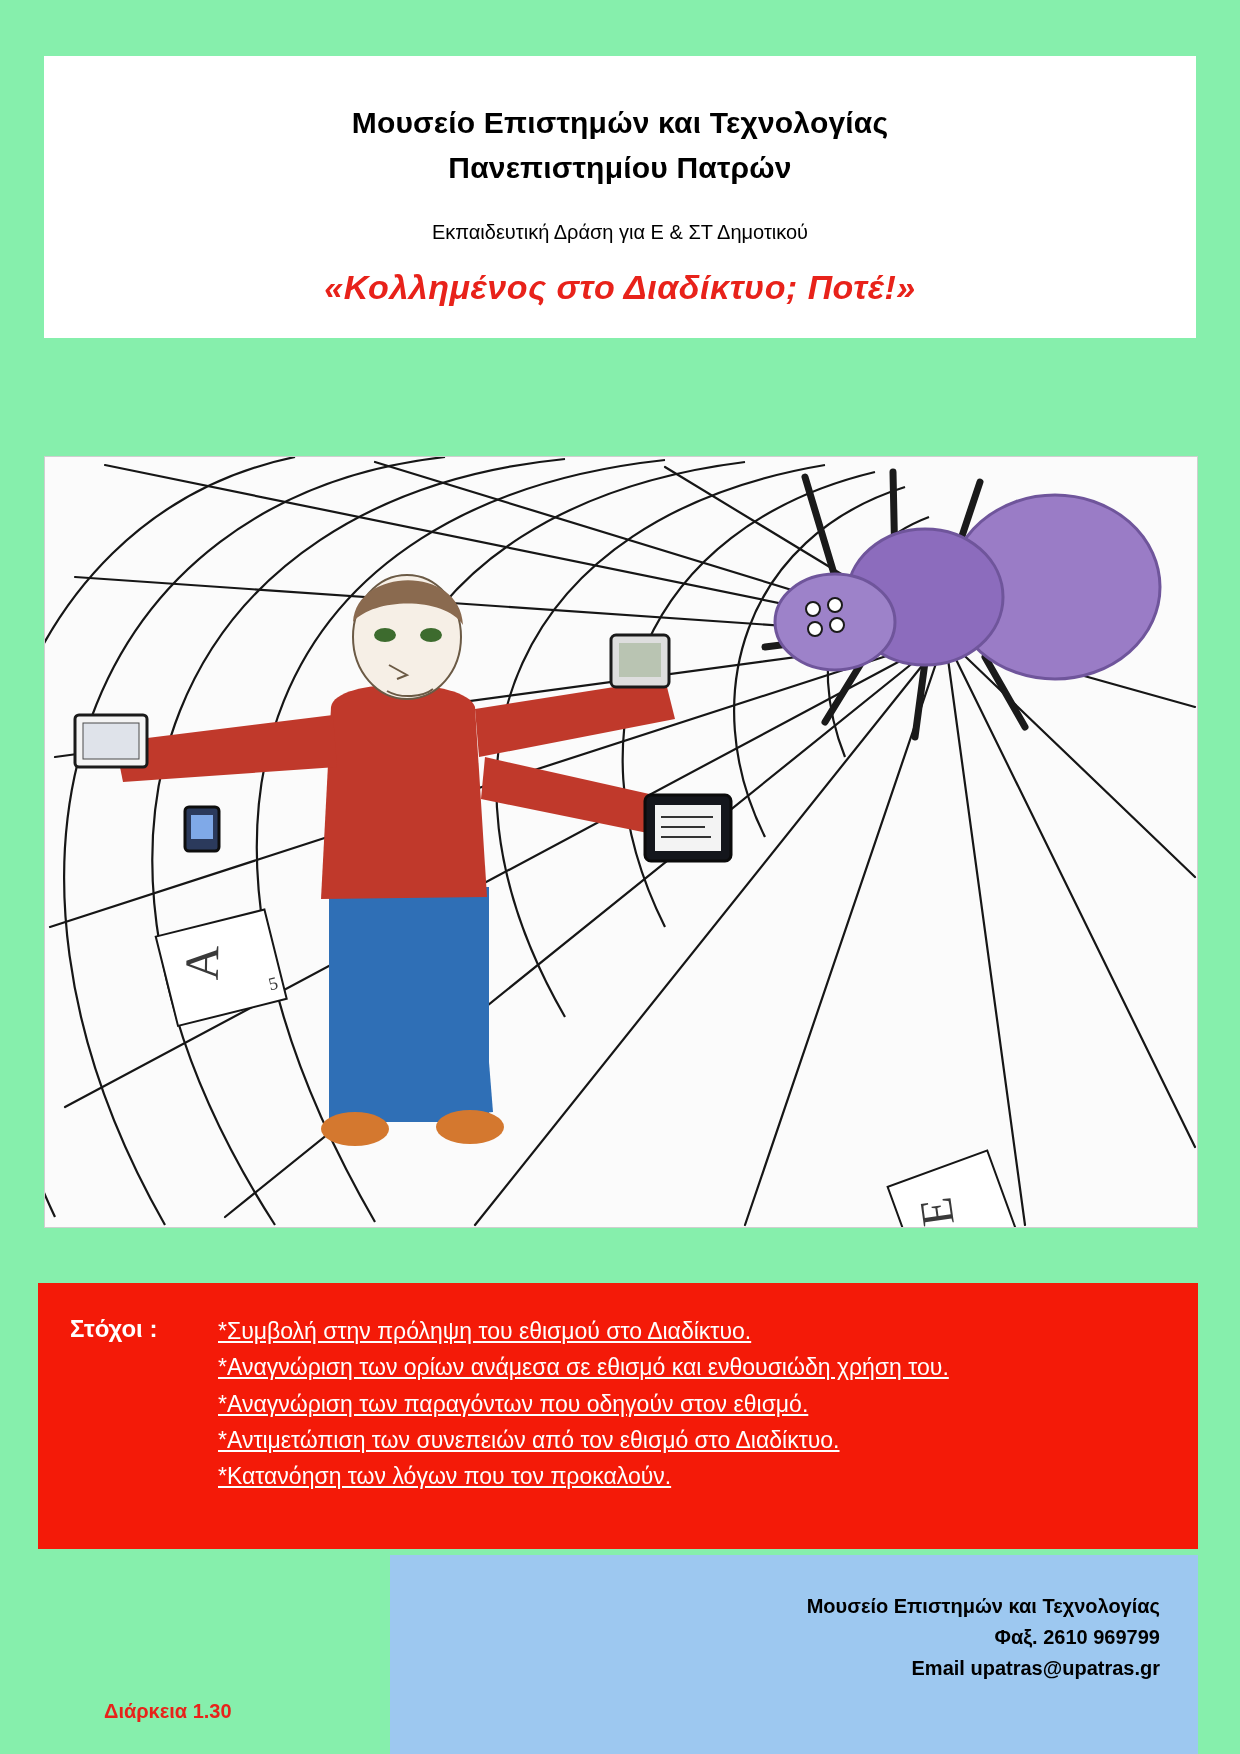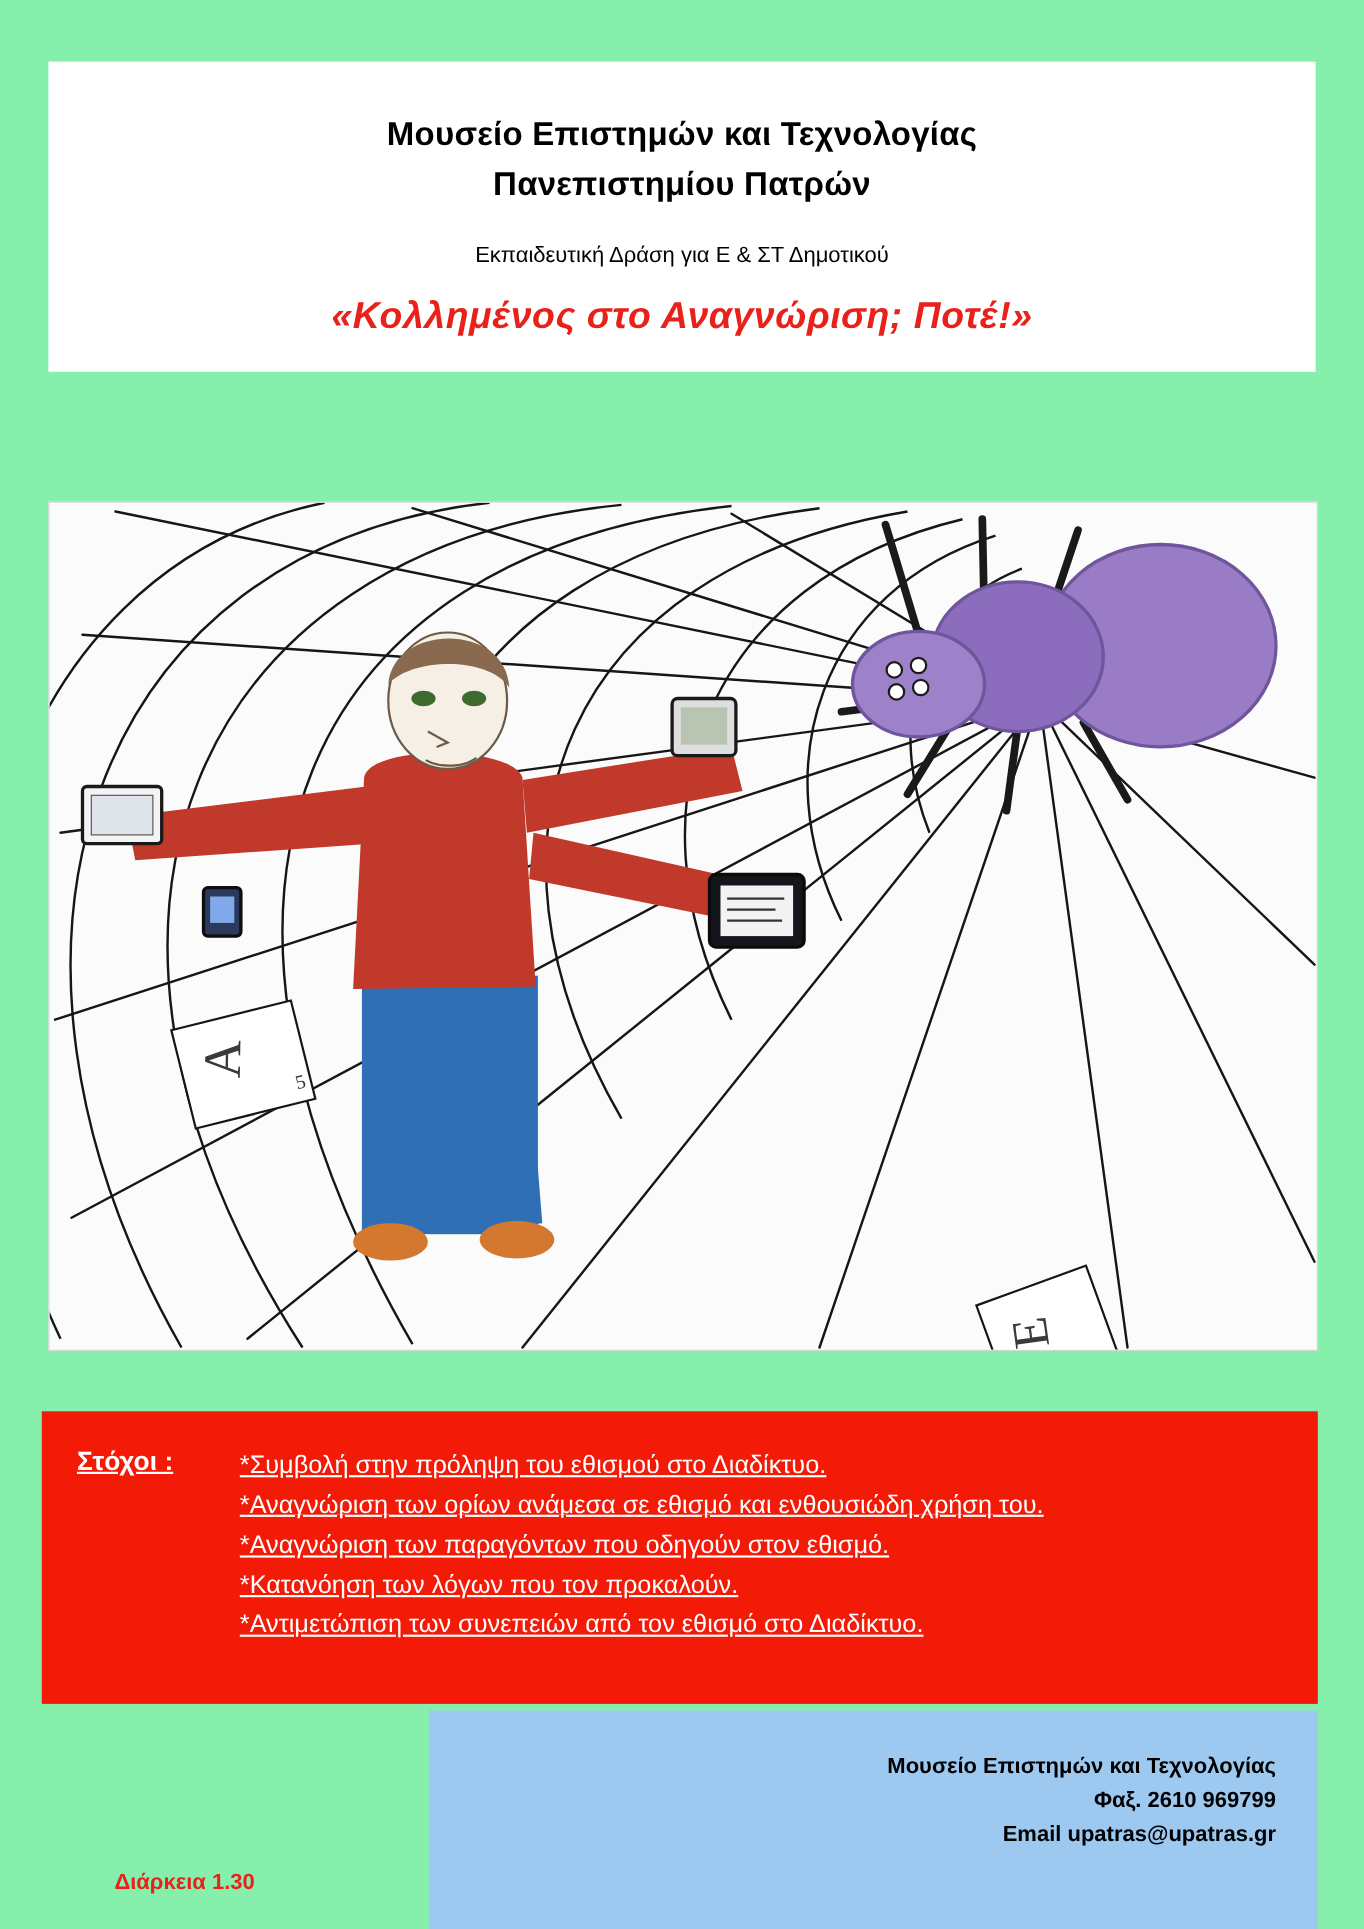--- a/index.html
+++ b/index.html
@@ -84,21 +84,20 @@
     height: 266px;
     background: #f41a08;
   }
   .goals-label {
     position: absolute;
     left: 32px;
     top: 32px;
     font-size: 24px;
     font-weight: bold;
     color: #ffffff;
-    text-decoration: underline;
   }
   .goals-list {
     position: absolute;
     left: 180px;
     top: 30px;
     width: 960px;
   }
   .goals-list .goal {
     font-size: 23px;
     color: #ffffff;
@@ -138,21 +137,21 @@
 </style>
 </head>
 <body>
 
 <div class="poster">
 
   <div class="header-box">
     <div class="header-line1">Μουσείο Επιστημών και Τεχνολογίας</div>
     <div class="header-line2">Πανεπιστημίου Πατρών</div>
     <div class="header-sub">Εκπαιδευτική Δράση για Ε &amp; ΣΤ Δημοτικού</div>
-    <div class="header-title">«Κολλημένος στο Αναγνώριση; Ποτέ!»</div>
+    <div class="header-title">«Κολλημένος στο Διαδίκτυο; Ποτέ!»</div>
   </div>
 
   <div class="image-box">
     <svg class="illustration" viewBox="0 0 1152 770" preserveAspectRatio="xMidYMid slice">
       <rect x="0" y="0" width="1152" height="770" fill="#fbfbfb"></rect>
 
       <g stroke="#161616" stroke-width="2.2" fill="none" stroke-linecap="round">
         <path d="M900 180 L30 120"></path>
         <path d="M900 180 L10 300"></path>
         <path d="M900 180 L5 470"></path>
@@ -265,22 +264,22 @@
       </g>
     </svg>
   </div>
 
   <div class="goals-box">
     <div class="goals-label">Στόχοι :</div>
     <div class="goals-list">
       <div class="goal">*Συμβολή στην πρόληψη του εθισμού στο Διαδίκτυο.</div>
       <div class="goal">*Αναγνώριση των ορίων ανάμεσα σε εθισμό και ενθουσιώδη χρήση του.</div>
       <div class="goal">*Αναγνώριση των παραγόντων που οδηγούν στον εθισμό.</div>
+      <div class="goal">*Αντιμετώπιση των συνεπειών από τον εθισμό στο Διαδίκτυο.</div>
       <div class="goal">*Κατανόηση των λόγων που τον προκαλούν.</div>
-      <div class="goal">*Αντιμετώπιση των συνεπειών από τον εθισμό στο Διαδίκτυο.</div>
     </div>
   </div>
 
   <div class="contact-box">
     <div class="line">Μουσείο Επιστημών και Τεχνολογίας</div>
     <div class="line">Φαξ. 2610 969799</div>
     <div class="line">Email upatras@upatras.gr</div>
   </div>
 
   <div class="duration">Διάρκεια  1.30</div>

